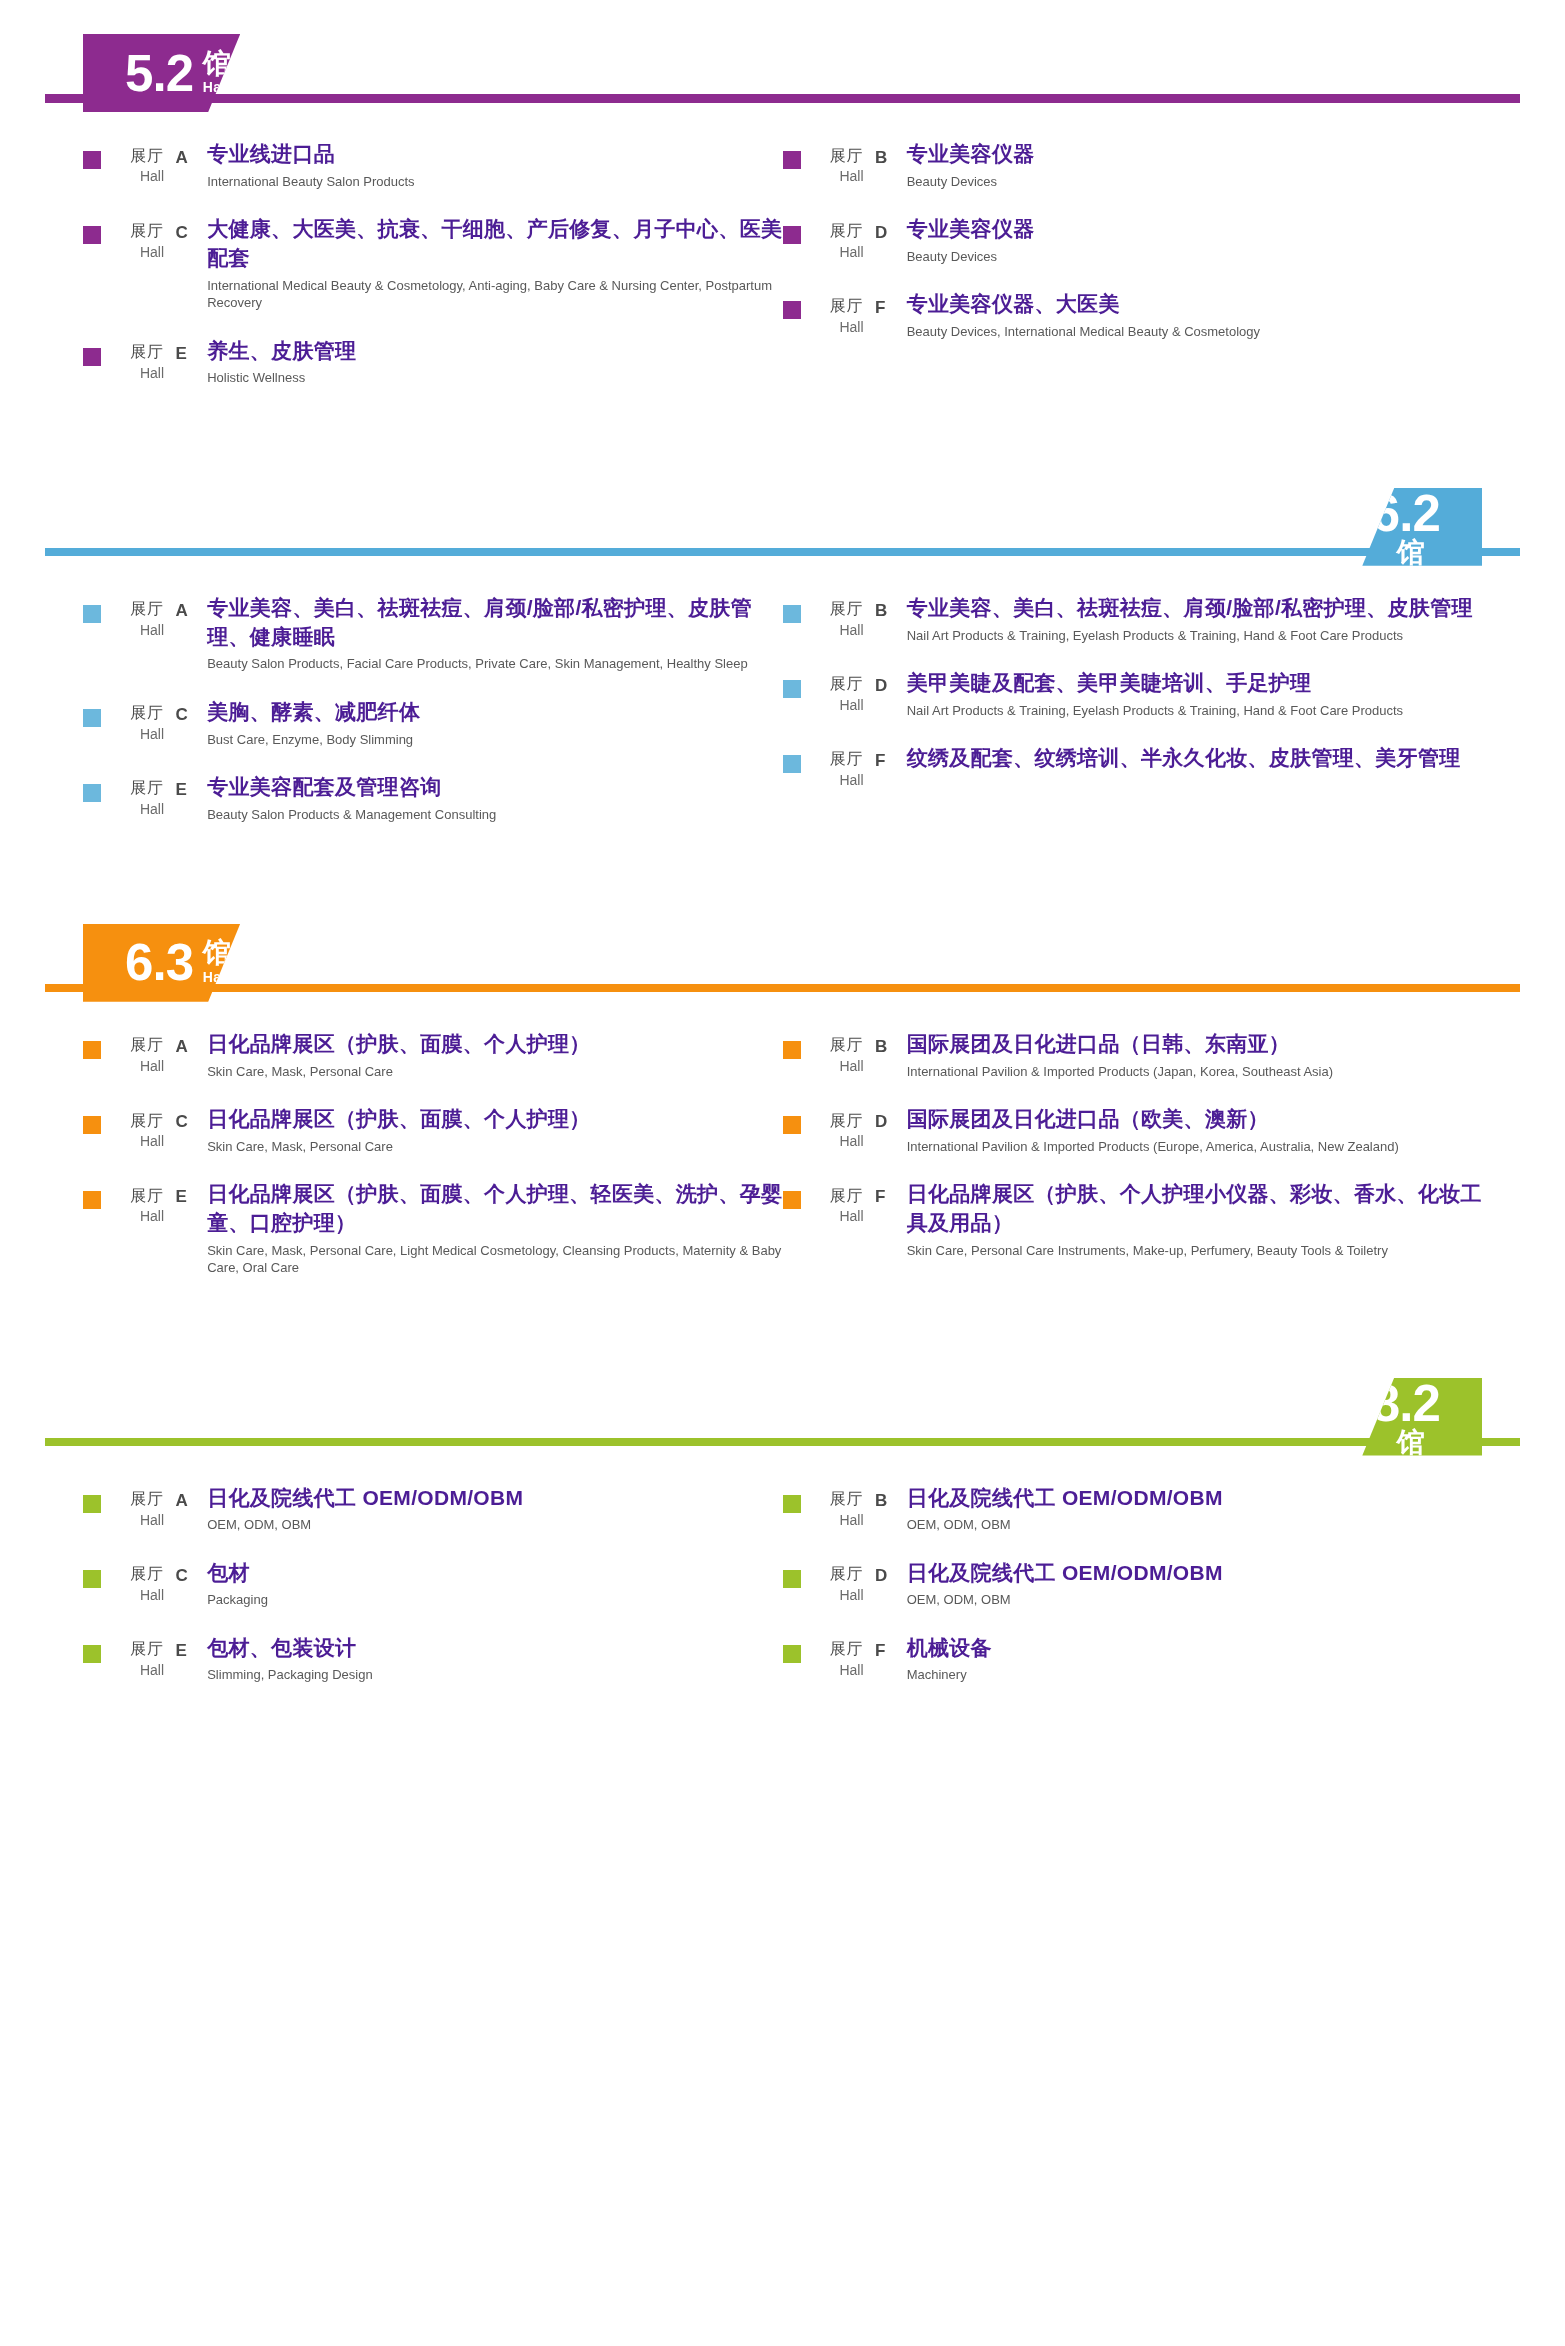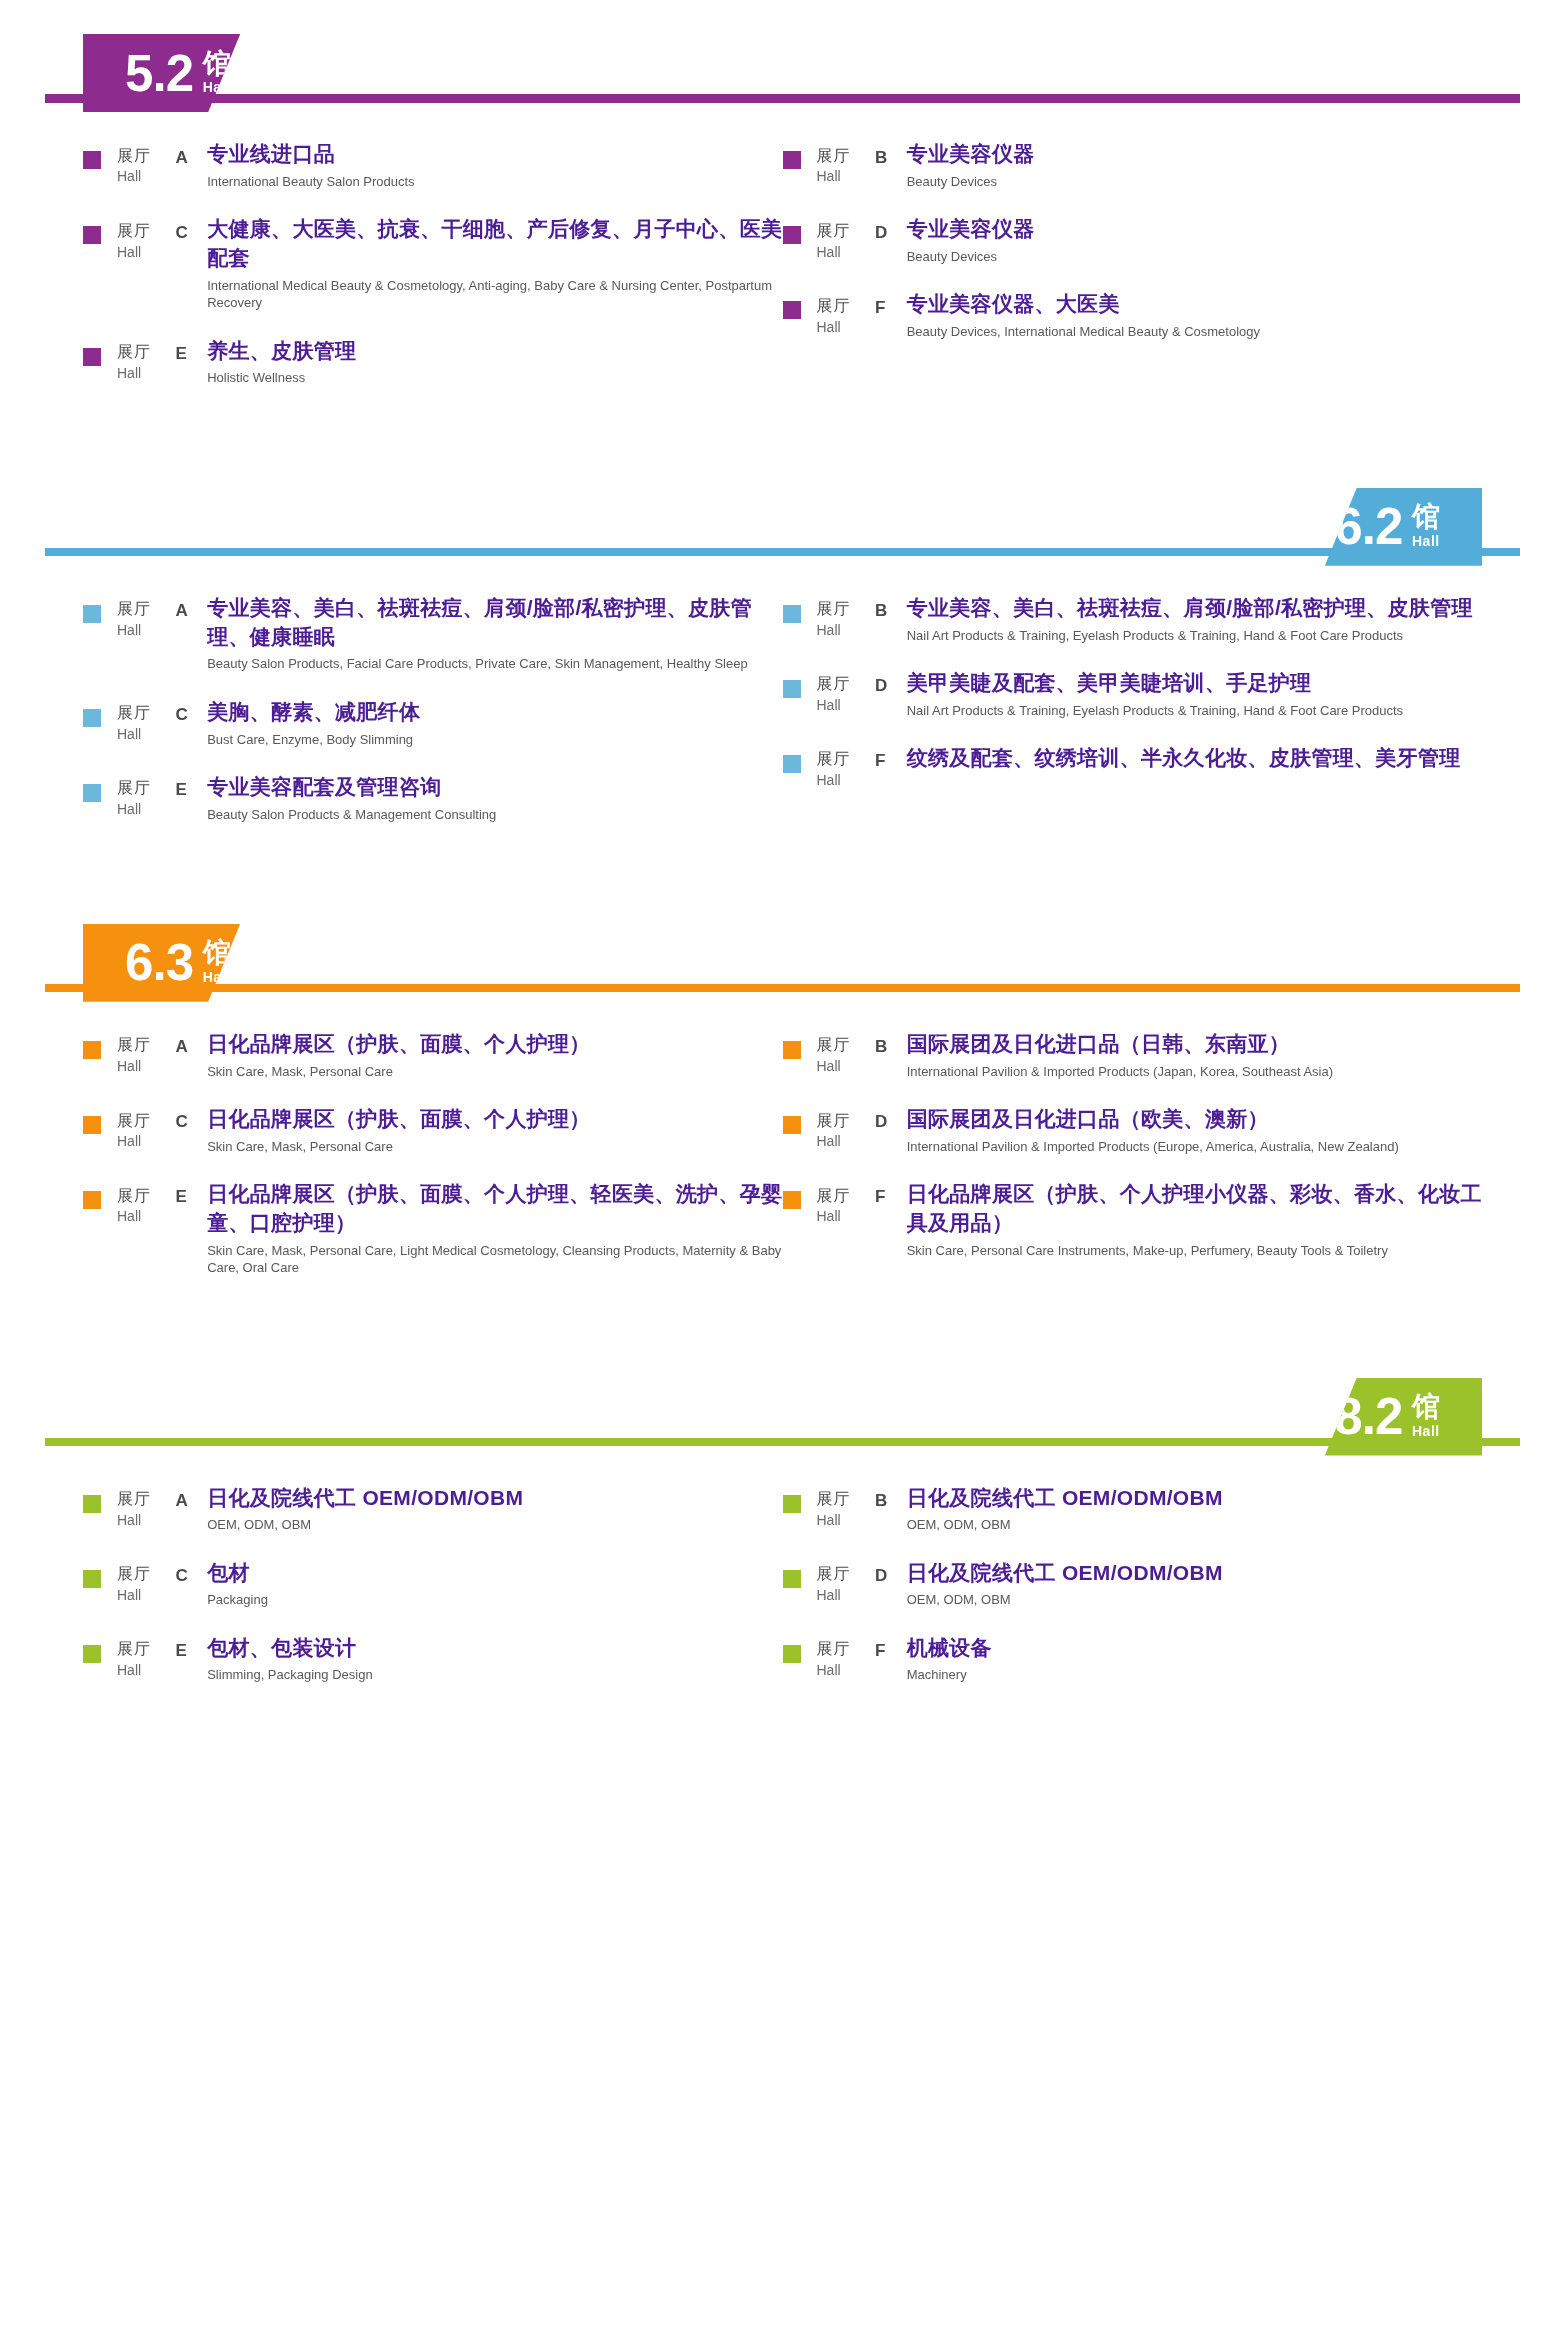--- a/index.html
+++ b/index.html
@@ -37,21 +37,21 @@
   .hall-tag {
     position: absolute;
     bottom: 0;
     height: 78px;
     display: flex;
     align-items: center;
     padding: 0 9.5px 0 42px;
     color: #ffffff;
   }
   .hall-tag.left { left: 83px; }
-  .hall-tag.right { right: 83px; padding: 0 42px 0 9.5px; }
+  .hall-tag.right { right: 83px; padding: 0 42px 0 9.5px; flex-direction: column; }
 
   .hall-tag .num {
     font-size: 51px;
     font-weight: bold;
     letter-spacing: -0.9px;
     line-height: 1;
   }
   .hall-tag .cn-wrap {
     margin-left: 9.5px;
     line-height: 1;
@@ -99,20 +99,21 @@
     flex: 0 0 18px;
     margin-top: 11.4px;
     margin-right: 16px;
   }
   .hall-label {
     flex: 0 0 47px;
     margin-right: 11.4px;
     color: #4a4a4a;
     line-height: 1.25;
     padding-top: 5.7px;
+    text-align: right;
   }
   .hall-label .cn { font-size: 16px; display: block; letter-spacing: 0.9px; }
   .hall-label .en { font-size: 14px; display: block; color: #6b6b6b; margin-top: 2.8px;}
   .letter {
     flex: 0 0 28px;
     font-size: 17px;
     font-weight: bold;
     color: #4a4a4a;
     padding-top: 7.6px;
     margin-right: 3.8px;

